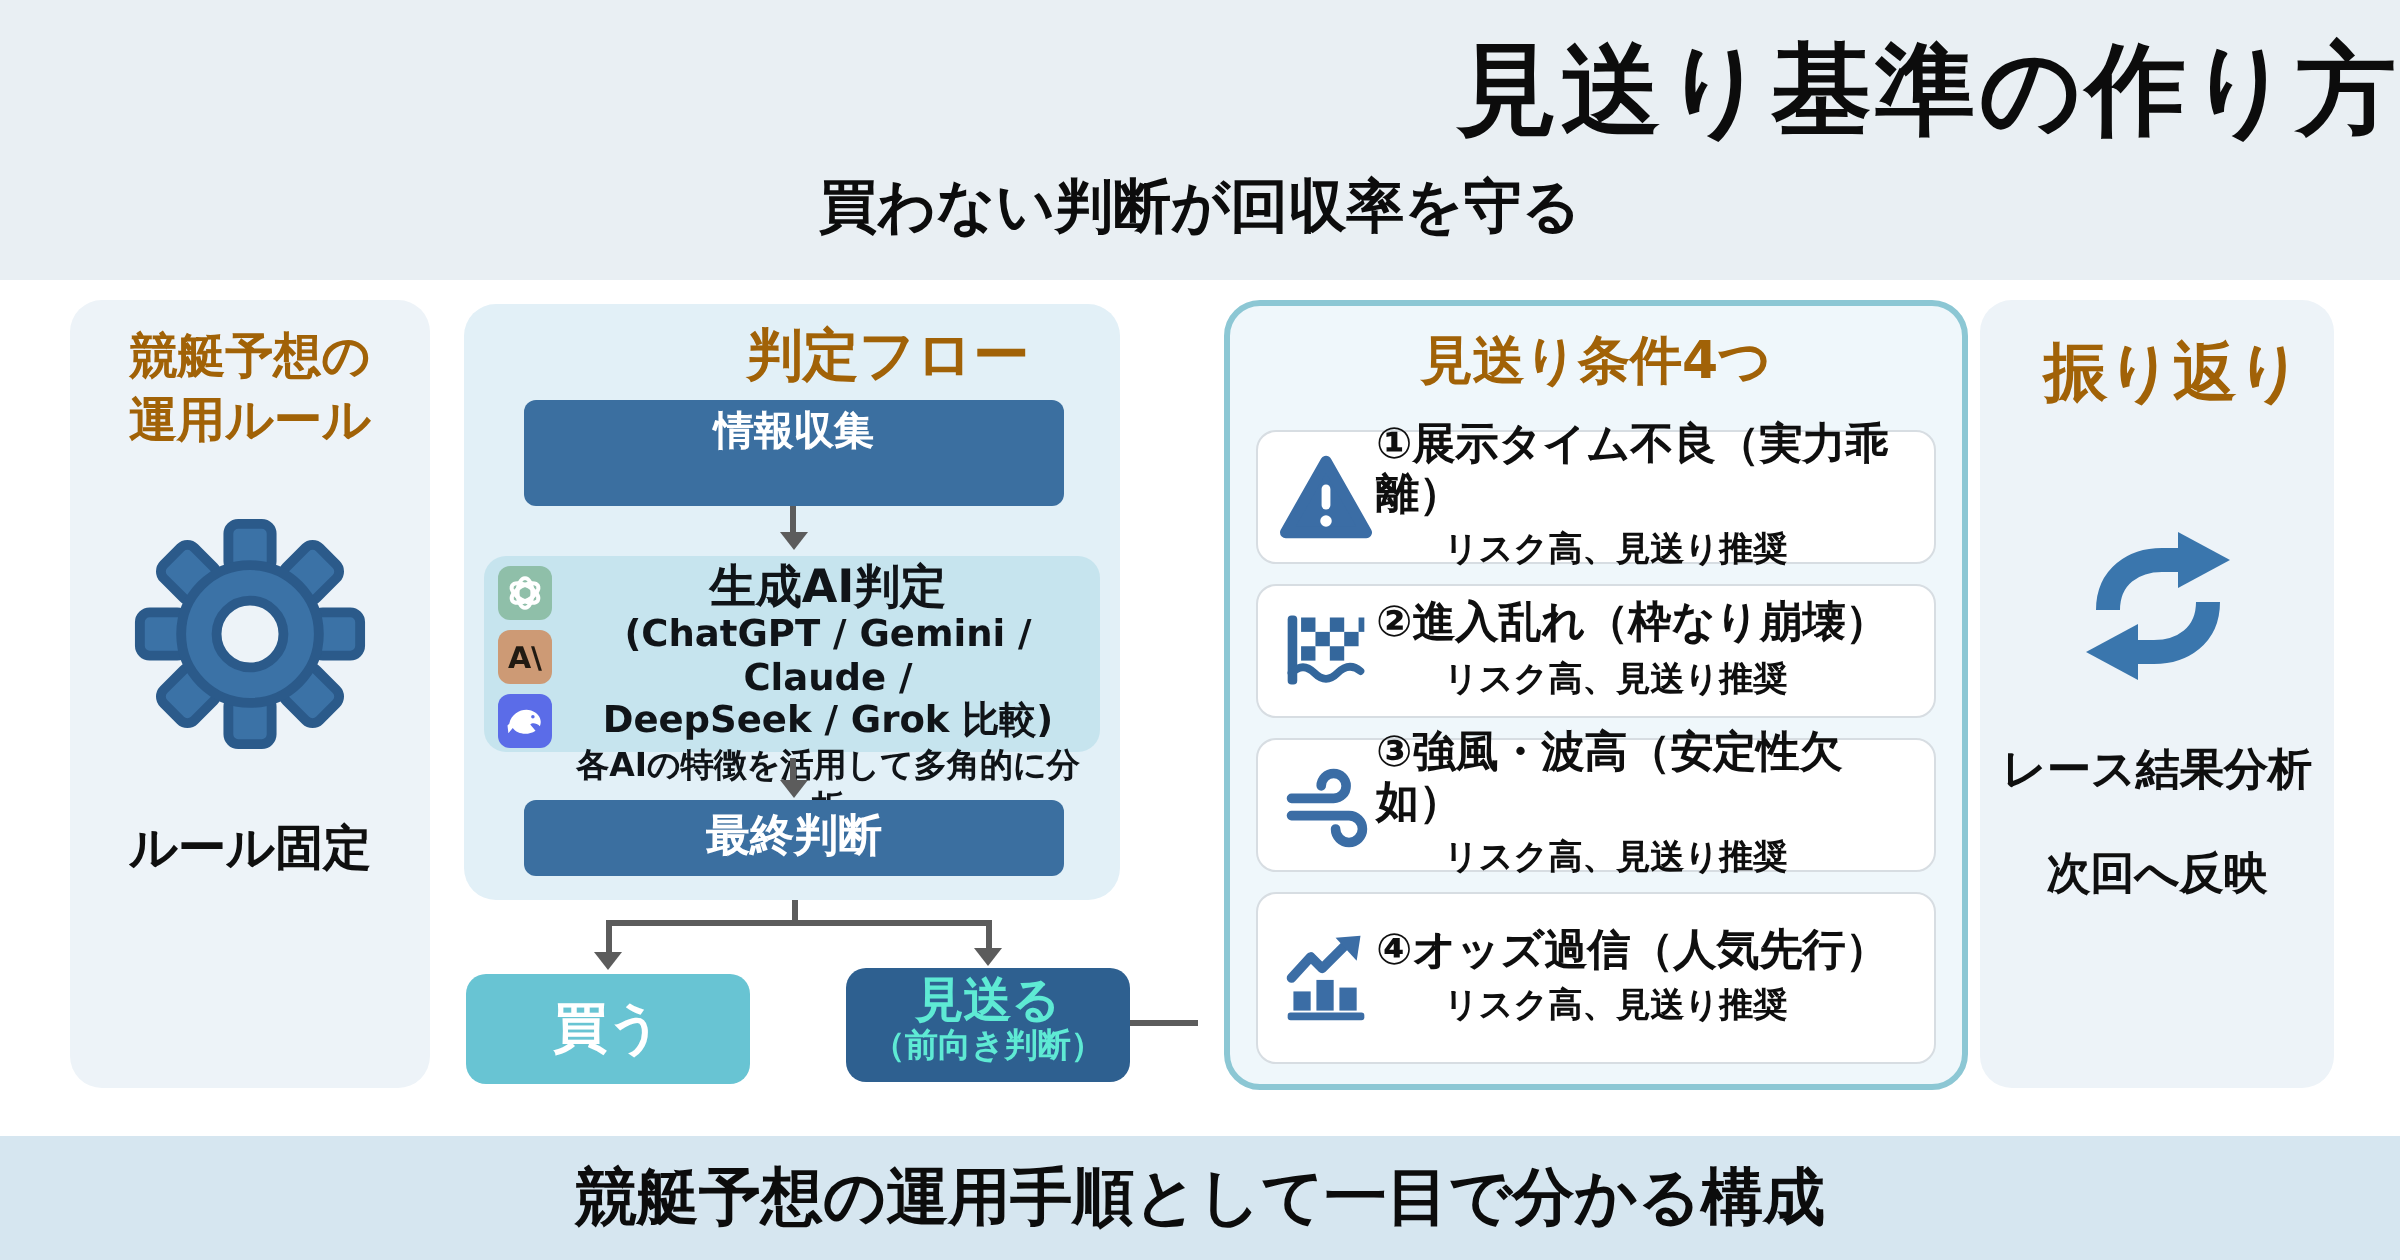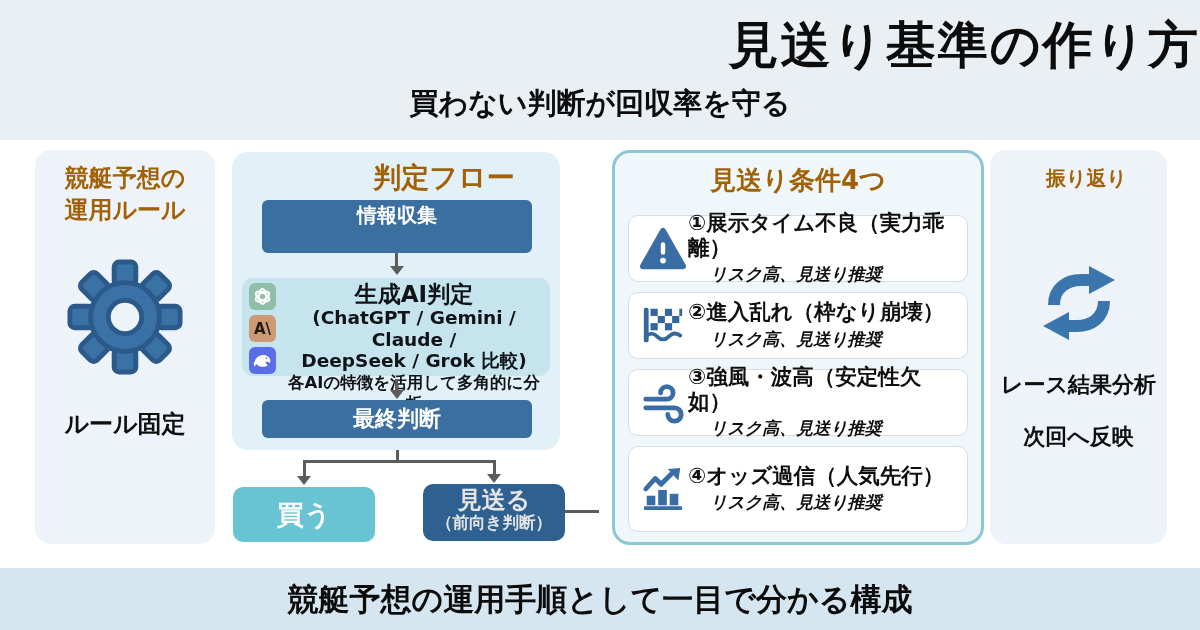--- a/index.html
+++ b/index.html
@@ -35,35 +35,35 @@
   .ai-icon { width:27px; height:27px; border-radius:6px; margin-bottom:5px; display:flex; align-items:center; justify-content:center; }
   .ai-icon.openai { background:#8fbfa9; }
   .ai-icon.anthropic { background:#cd9a75; color:#211a12; font-size:15px; font-weight:900; font-family:"DejaVu Sans",sans-serif; }
   .ai-icon.deepseek { background:#5b6ce8; }
   .box-final { left:30px; top:248px; width:270px; height:38px; background:#3b6fa0; font-size:22px; font-weight:800; line-height:38px; }
 
   .conn { position:absolute; background:#5c5c5c; }
   .arrow-head { position:absolute; width:0; height:0; border-left:7px solid transparent; border-right:7px solid transparent; border-top:9px solid #5c5c5c; }
 
   .box-buy { position:absolute; left:233px; top:487px; width:142px; height:55px; background:#68c4d3; border-radius:10px; color:#fff; font-size:27px; font-weight:800; text-align:center; line-height:55px; }
-  .box-skip { position:absolute; left:423px; top:484px; width:142px; height:57px; background:#2e6090; border-radius:10px; color:#e5e5e5; text-align:center; padding-top:3px; }
+  .box-skip { position:absolute; left:423px; top:484px; width:142px; height:57px; background:#2e6090; border-radius:10px; color:#5eead4; text-align:center; padding-top:3px; }
   .box-skip .t1 { font-size:24px; font-weight:800; line-height:1.1; }
   .box-skip .t2 { font-size:16.5px; font-weight:700; line-height:1.2; }
 
   .cond-title { position:absolute; top:10px; width:100%; font-size:26px; }
   .cond-rows { position:absolute; left:13px; right:13px; top:62px; }
   .cond-row { background:#ffffff; border:1.5px solid #d7dde2; border-radius:10px; display:flex; align-items:center; padding:0 9px; margin-bottom:10px; }
   .cond-row.h67 { height:67px; }
   .cond-row.h86 { height:86px; }
   .cond-icon { flex:none; width:50px; display:flex; justify-content:center; }
   .cond-text { flex:1; }
   .cond-text .t1 { font-size:21.5px; font-weight:800; line-height:1.15; }
-  .cond-text .t2 { font-size:17px; font-weight:700; margin-left:22px; margin-top:3px;font-style:italic; }
-
-  .review-title { position:absolute; top:15px; width:100%; font-size:20px;padding-left:16px; }
+  .cond-text .t2 { font-size:17px; font-weight:700; margin-left:34px; margin-top:3px; }
+
+  .review-title { position:absolute; top:15px; width:100%; font-size:32px;padding-left:16px; }
   .review-icon { position:absolute; top:103px; left:50%; transform:translateX(-50%); }
   .review-line1 { position:absolute; top:220px; width:100%; text-align:center; font-size:22px; font-weight:800; }
   .review-line2 { position:absolute; top:272px; width:100%; text-align:center; font-size:22px; font-weight:800; }
 </style>
 </head>
 <body>
 
 <div class="canvas">
   <div class="band-top"></div>
   <div class="band-bottom"></div>

